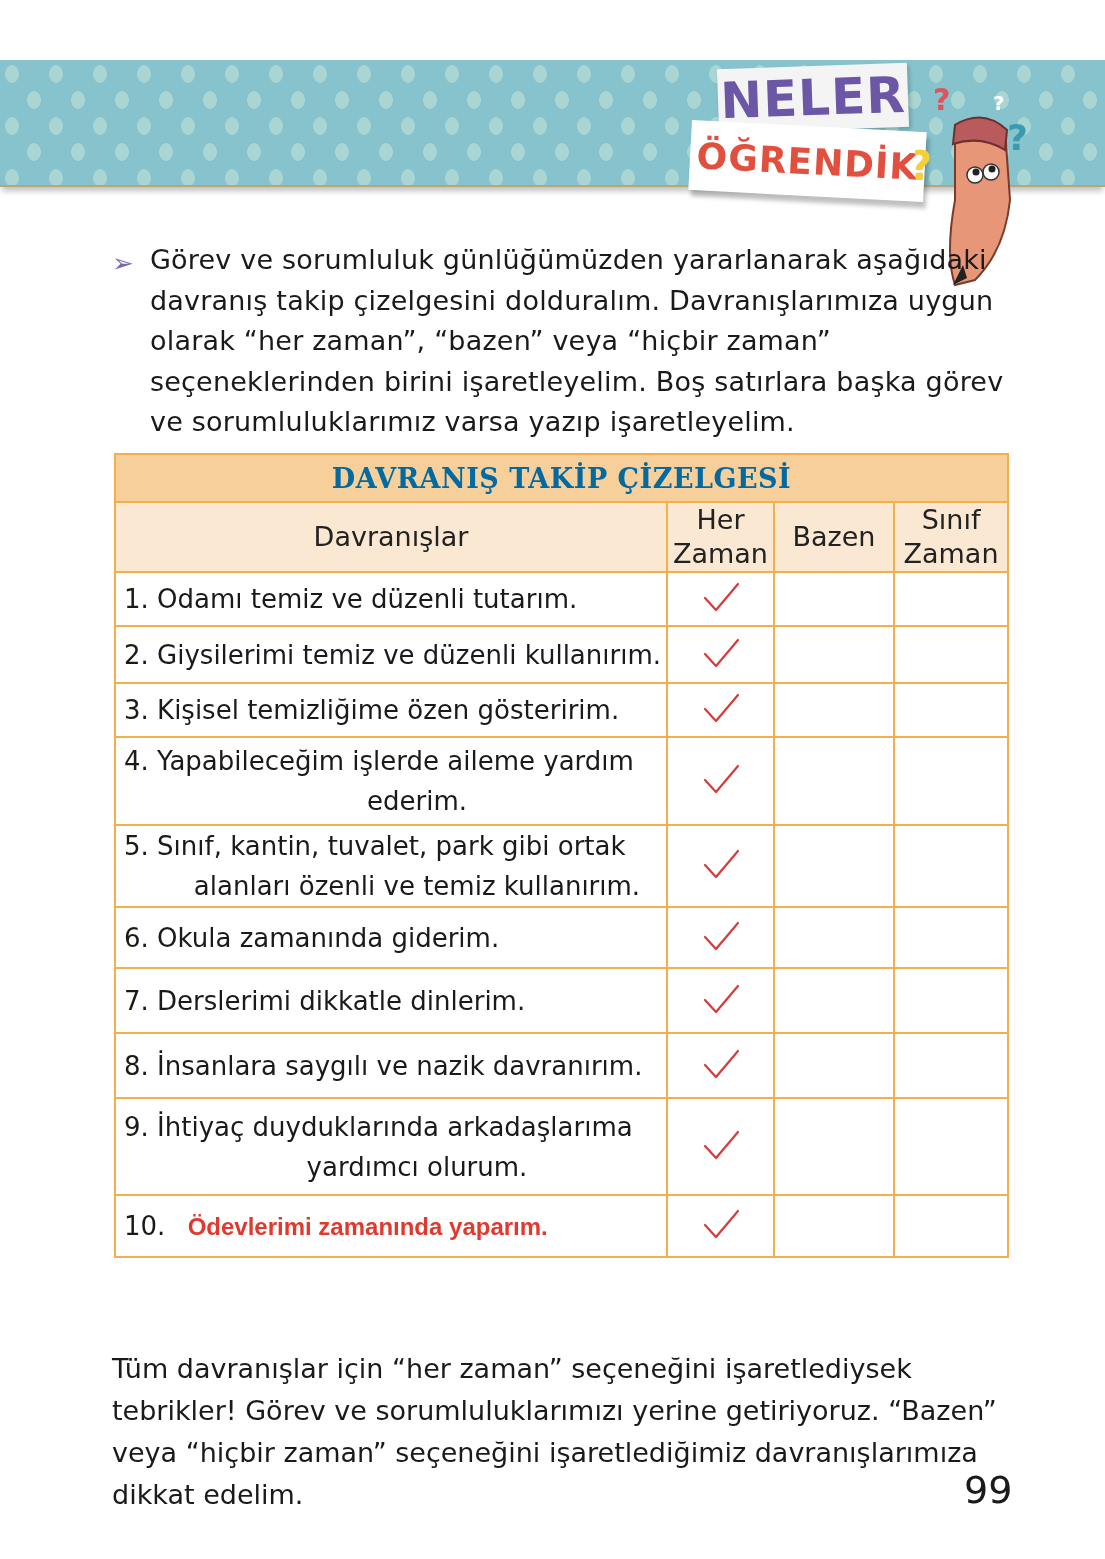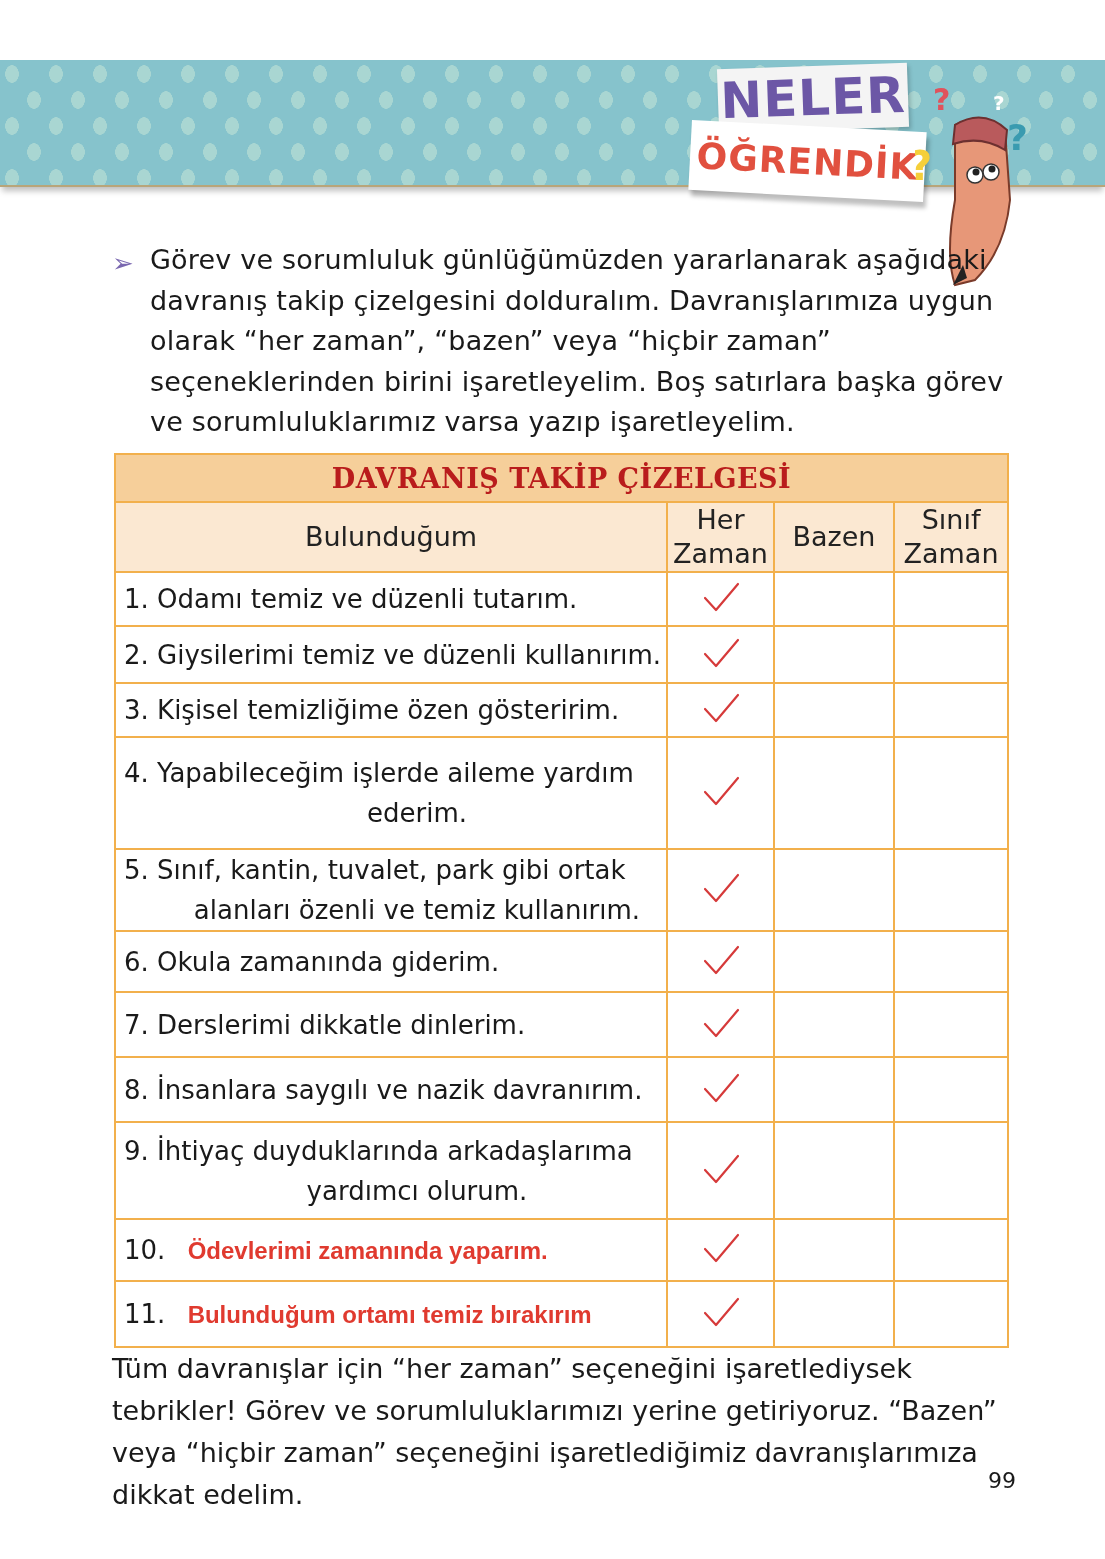--- a/index.html
+++ b/index.html
@@ -34,33 +34,33 @@
   
   .instruction { position: absolute; left: 112px; top: 240px; width: 910px; }
   .instruction .arrow { position: absolute; left: 0; top: 8px; color: #7a68b0; font-size: 26px; }
   .instruction p { margin: 0 0 0 38px; font-size: 27px; line-height: 40.5px; letter-spacing: 0.2px; }
 
   
   .chart { position: absolute; left: 114px; top: 453px; width: 893px;
            border-collapse: collapse; table-layout: fixed; }
   .chart td, .chart th { border: 2.5px solid #f2b04c; padding: 0; }
   .chart .title-row th { background: #f6cf9a; height: 46px; font-family: "DejaVu Serif", serif;
-           font-weight: bold; font-size: 27px; letter-spacing: 0.5px; color: #b91c1c; }
+           font-weight: bold; font-size: 27px; letter-spacing: 0.5px; color: #0369a1; }
   .chart .head-row th { background: #fbe8d2; height: 66px; font-weight: normal; font-size: 27px;
            line-height: 34px; color: #222; }
   .chart .behavior { font-size: 26px; line-height: 40px; padding-left: 8px; vertical-align: middle; }
   .chart .behavior .cont { display: block; padding-left: 44px; text-align: center; }
   .chart .behavior .filled { color: #e03a2f; font-family: "Liberation Sans", sans-serif;
            font-weight: bold; font-size: 24px; margin-left: 14px; }
   .chart .cell { text-align: center; vertical-align: middle; }
   .check { display: inline-block; width: 40px; height: 34px; }
 
   .footer-text { position: absolute; left: 112px; top: 1348px; width: 900px; font-size: 27px;
                  line-height: 42px; margin: 0; }
-  .page-num { position: absolute; left: 988px; top: 1468px; font-size: 22px; }
+  .page-num { position: absolute; left: 964px; top: 1468px; font-size: 38px; }
 </style>
 </head>
 <body>
 
 <div class="banner"></div>
 
 <div class="badge-neler">
   <span>NELER</span>
 </div>
 <div class="badge-ogrendik">
@@ -91,21 +91,21 @@
     <col style="width:552px">
       <col style="width:107px">
       <col style="width:120px">
       <col style="width:114px">
   </colgroup>
   <tbody>
       <tr class="title-row">
     <th colspan="4">DAVRANIŞ TAKİP ÇİZELGESİ</th>
   </tr>
   <tr class="head-row">
-    <th>Bulunduğum</th>
+    <th>Davranışlar</th>
     <th>
       <span>Her</span><br>
       <span>Zaman</span>
     </th>
     <th>Bazen</th>
     <th>
       <span>Sınıf</span><br>
       <span>Zaman</span>
     </th>
   </tr>
@@ -128,21 +128,21 @@
         <td class="cell"></td>
       </tr>
       <tr style="height: 54px;">
         <td class="behavior"><span>3.</span> <span>Kişisel temizliğime özen gösteririm.</span></td>
         <td class="cell"><svg class="check" viewBox="0 0 40 34">
             <path d="M4 18 L15 30 L37 4" fill="none" stroke="#d63a3a" stroke-width="2.2" stroke-linecap="round" stroke-linejoin="round"></path>
           </svg></td>
         <td class="cell"></td>
         <td class="cell"></td>
       </tr>
-      <tr style="height: 112px;">
+      <tr style="height: 88px;">
         <td class="behavior"><span>4.</span> <span>Yapabileceğim işlerde aileme yardım</span><span class="cont">ederim.</span></td>
         <td class="cell"><svg class="check" viewBox="0 0 40 34">
             <path d="M4 18 L15 30 L37 4" fill="none" stroke="#d63a3a" stroke-width="2.2" stroke-linecap="round" stroke-linejoin="round"></path>
           </svg></td>
         <td class="cell"></td>
         <td class="cell"></td>
       </tr>
       <tr style="height: 75px;">
         <td class="behavior"><span>5.</span> <span>Sınıf, kantin, tuvalet, park gibi ortak</span><span class="cont">alanları özenli ve temiz kullanırım.</span></td>
         <td class="cell"><svg class="check" viewBox="0 0 40 34">
@@ -184,25 +184,17 @@
         <td class="cell"></td>
       </tr>
       <tr style="height: 62px;">
         <td class="behavior"><span>10.</span> <span class="filled">Ödevlerimi zamanında yaparım.</span></td>
         <td class="cell"><svg class="check" viewBox="0 0 40 34">
             <path d="M4 18 L15 30 L37 4" fill="none" stroke="#d63a3a" stroke-width="2.2" stroke-linecap="round" stroke-linejoin="round"></path>
           </svg></td>
         <td class="cell"></td>
         <td class="cell"></td>
       </tr>
-      <tr style="height: 66px;">
-        <td class="behavior"><span>11.</span> <span class="filled">Bulunduğum ortamı temiz bırakırım</span></td>
-        <td class="cell"><svg class="check" viewBox="0 0 40 34">
-            <path d="M4 18 L15 30 L37 4" fill="none" stroke="#d63a3a" stroke-width="2.2" stroke-linecap="round" stroke-linejoin="round"></path>
-          </svg></td>
-        <td class="cell"></td>
-        <td class="cell"></td>
-      </tr>
     </tbody>
 </table>
 
 <p class="footer-text">Tüm davranışlar için “her zaman” seçeneğini işaretlediysek tebrikler! Görev ve sorumluluklarımızı yerine getiriyoruz. “Bazen” veya “hiçbir zaman” seçeneğini işaretlediğimiz davranışlarımıza dikkat edelim.</p>
 <div class="page-num">99</div>
 
 </body></html>

